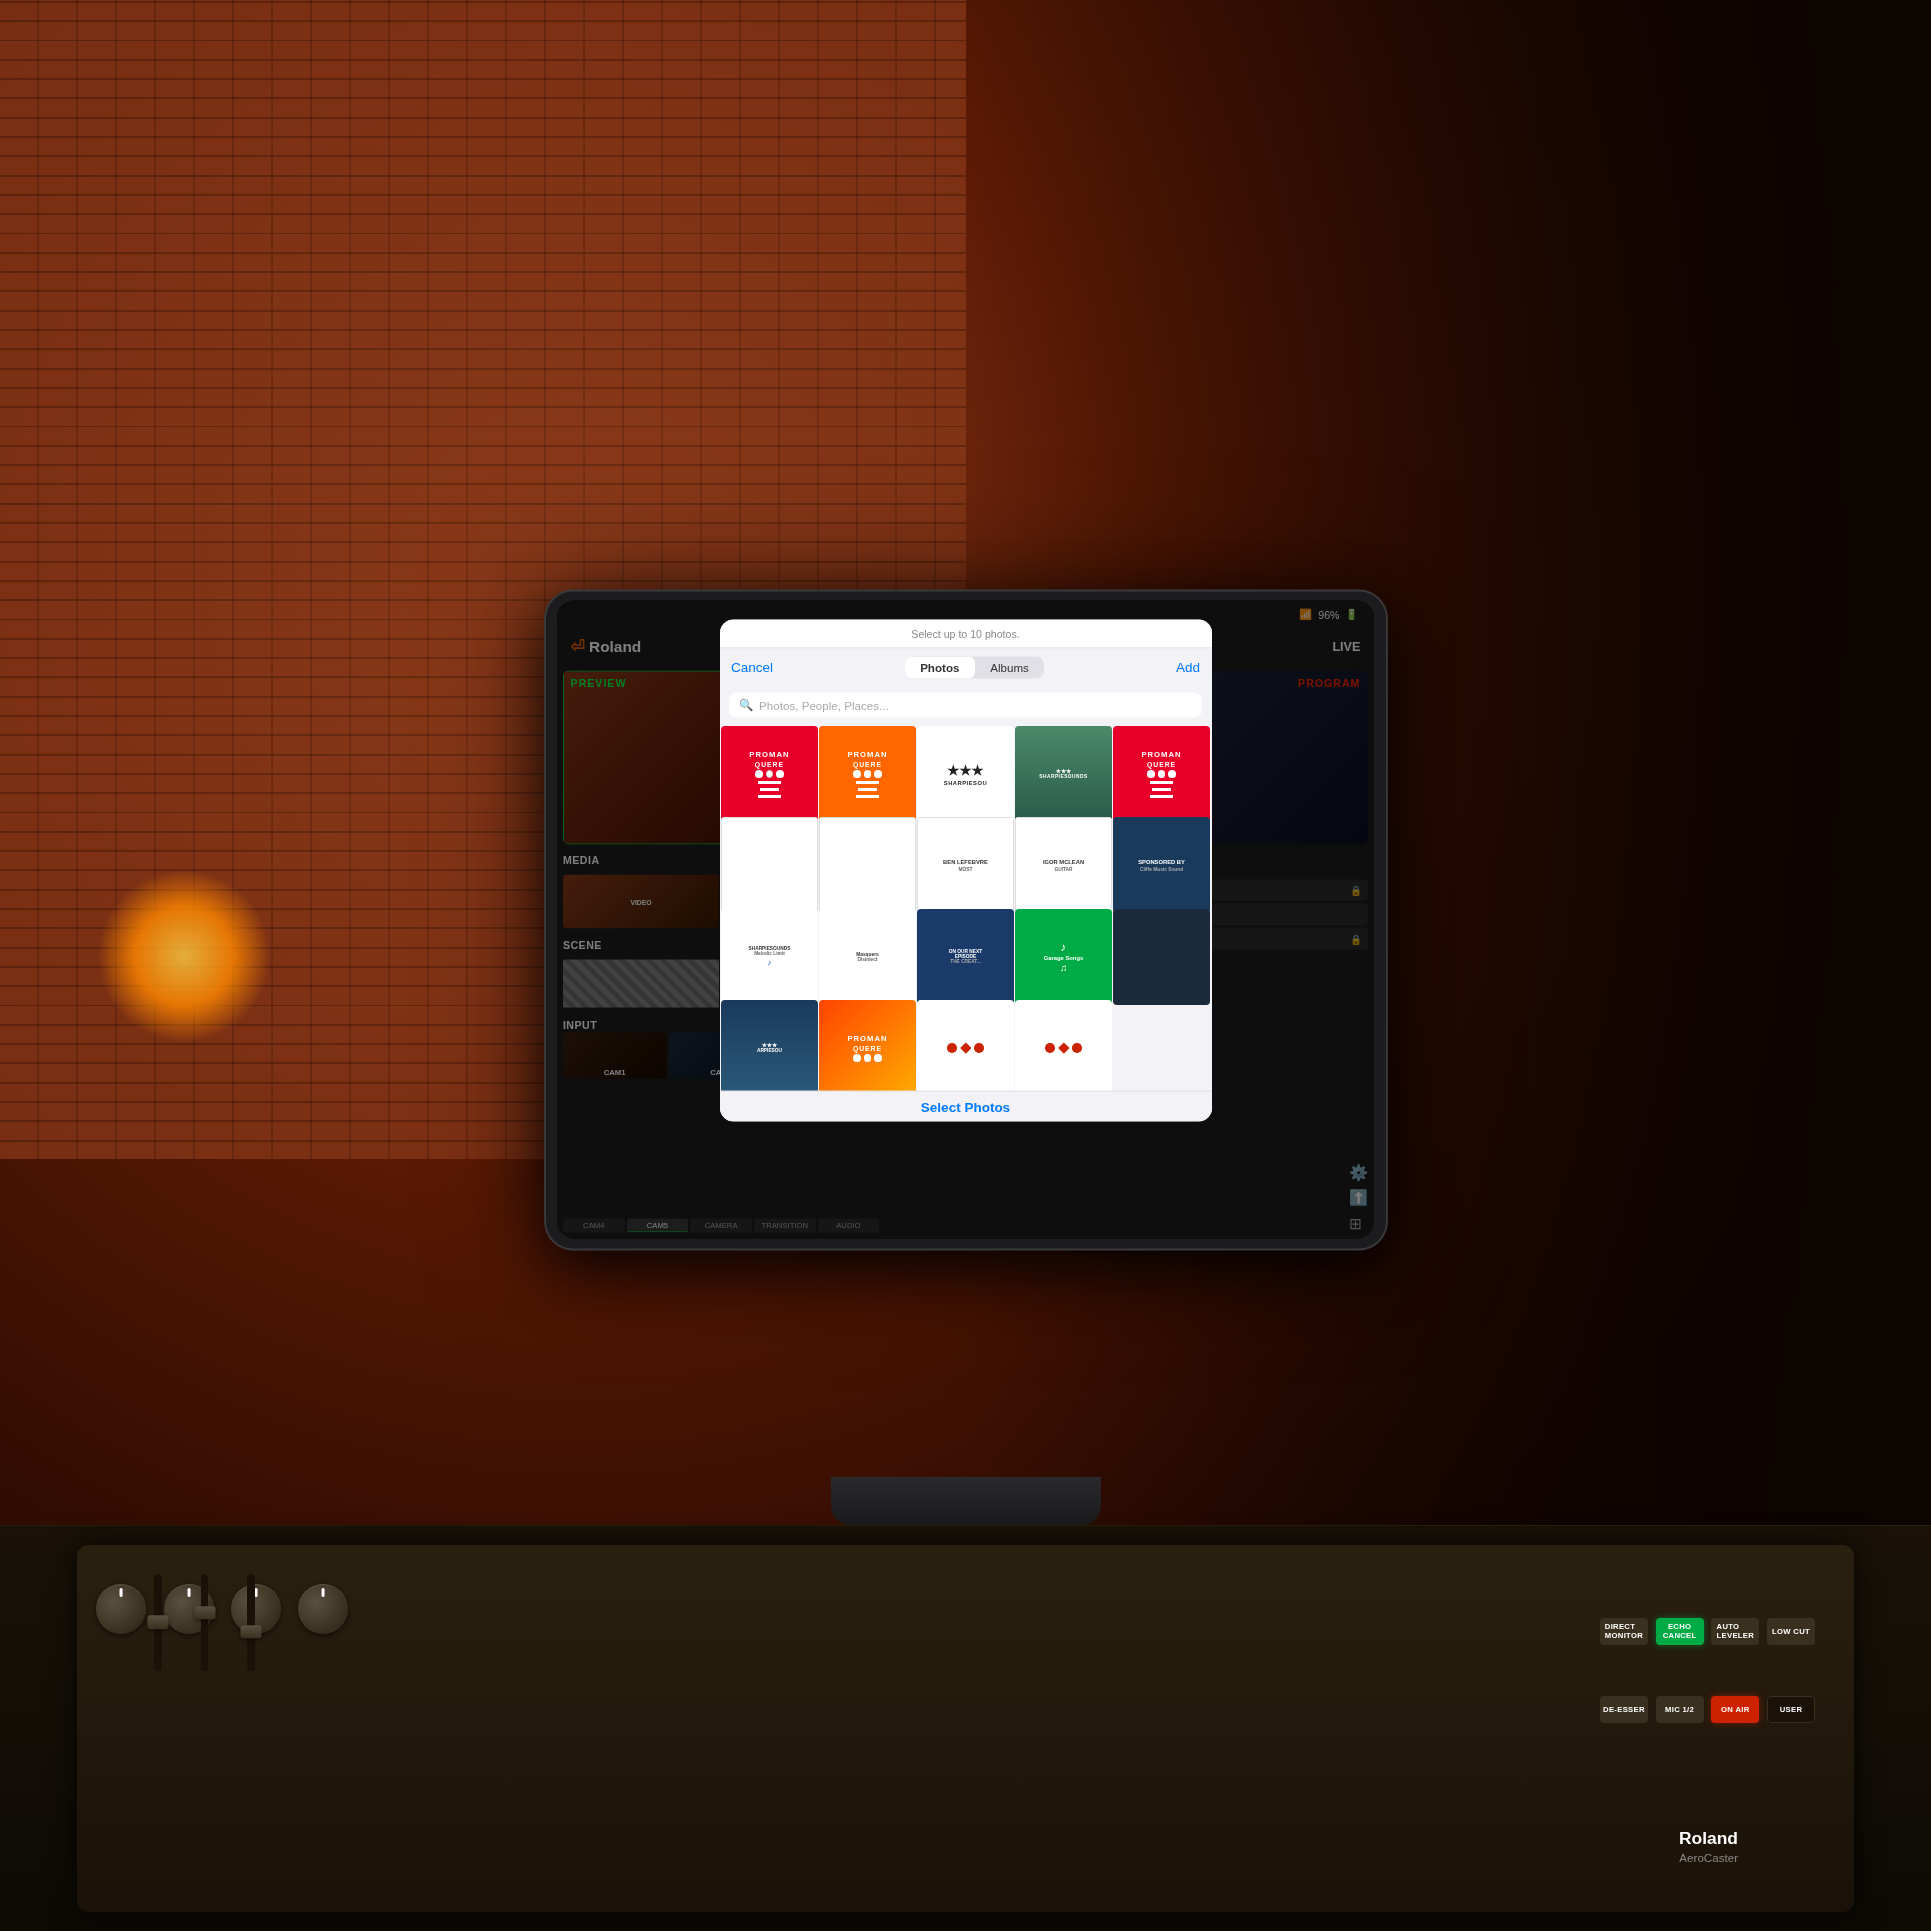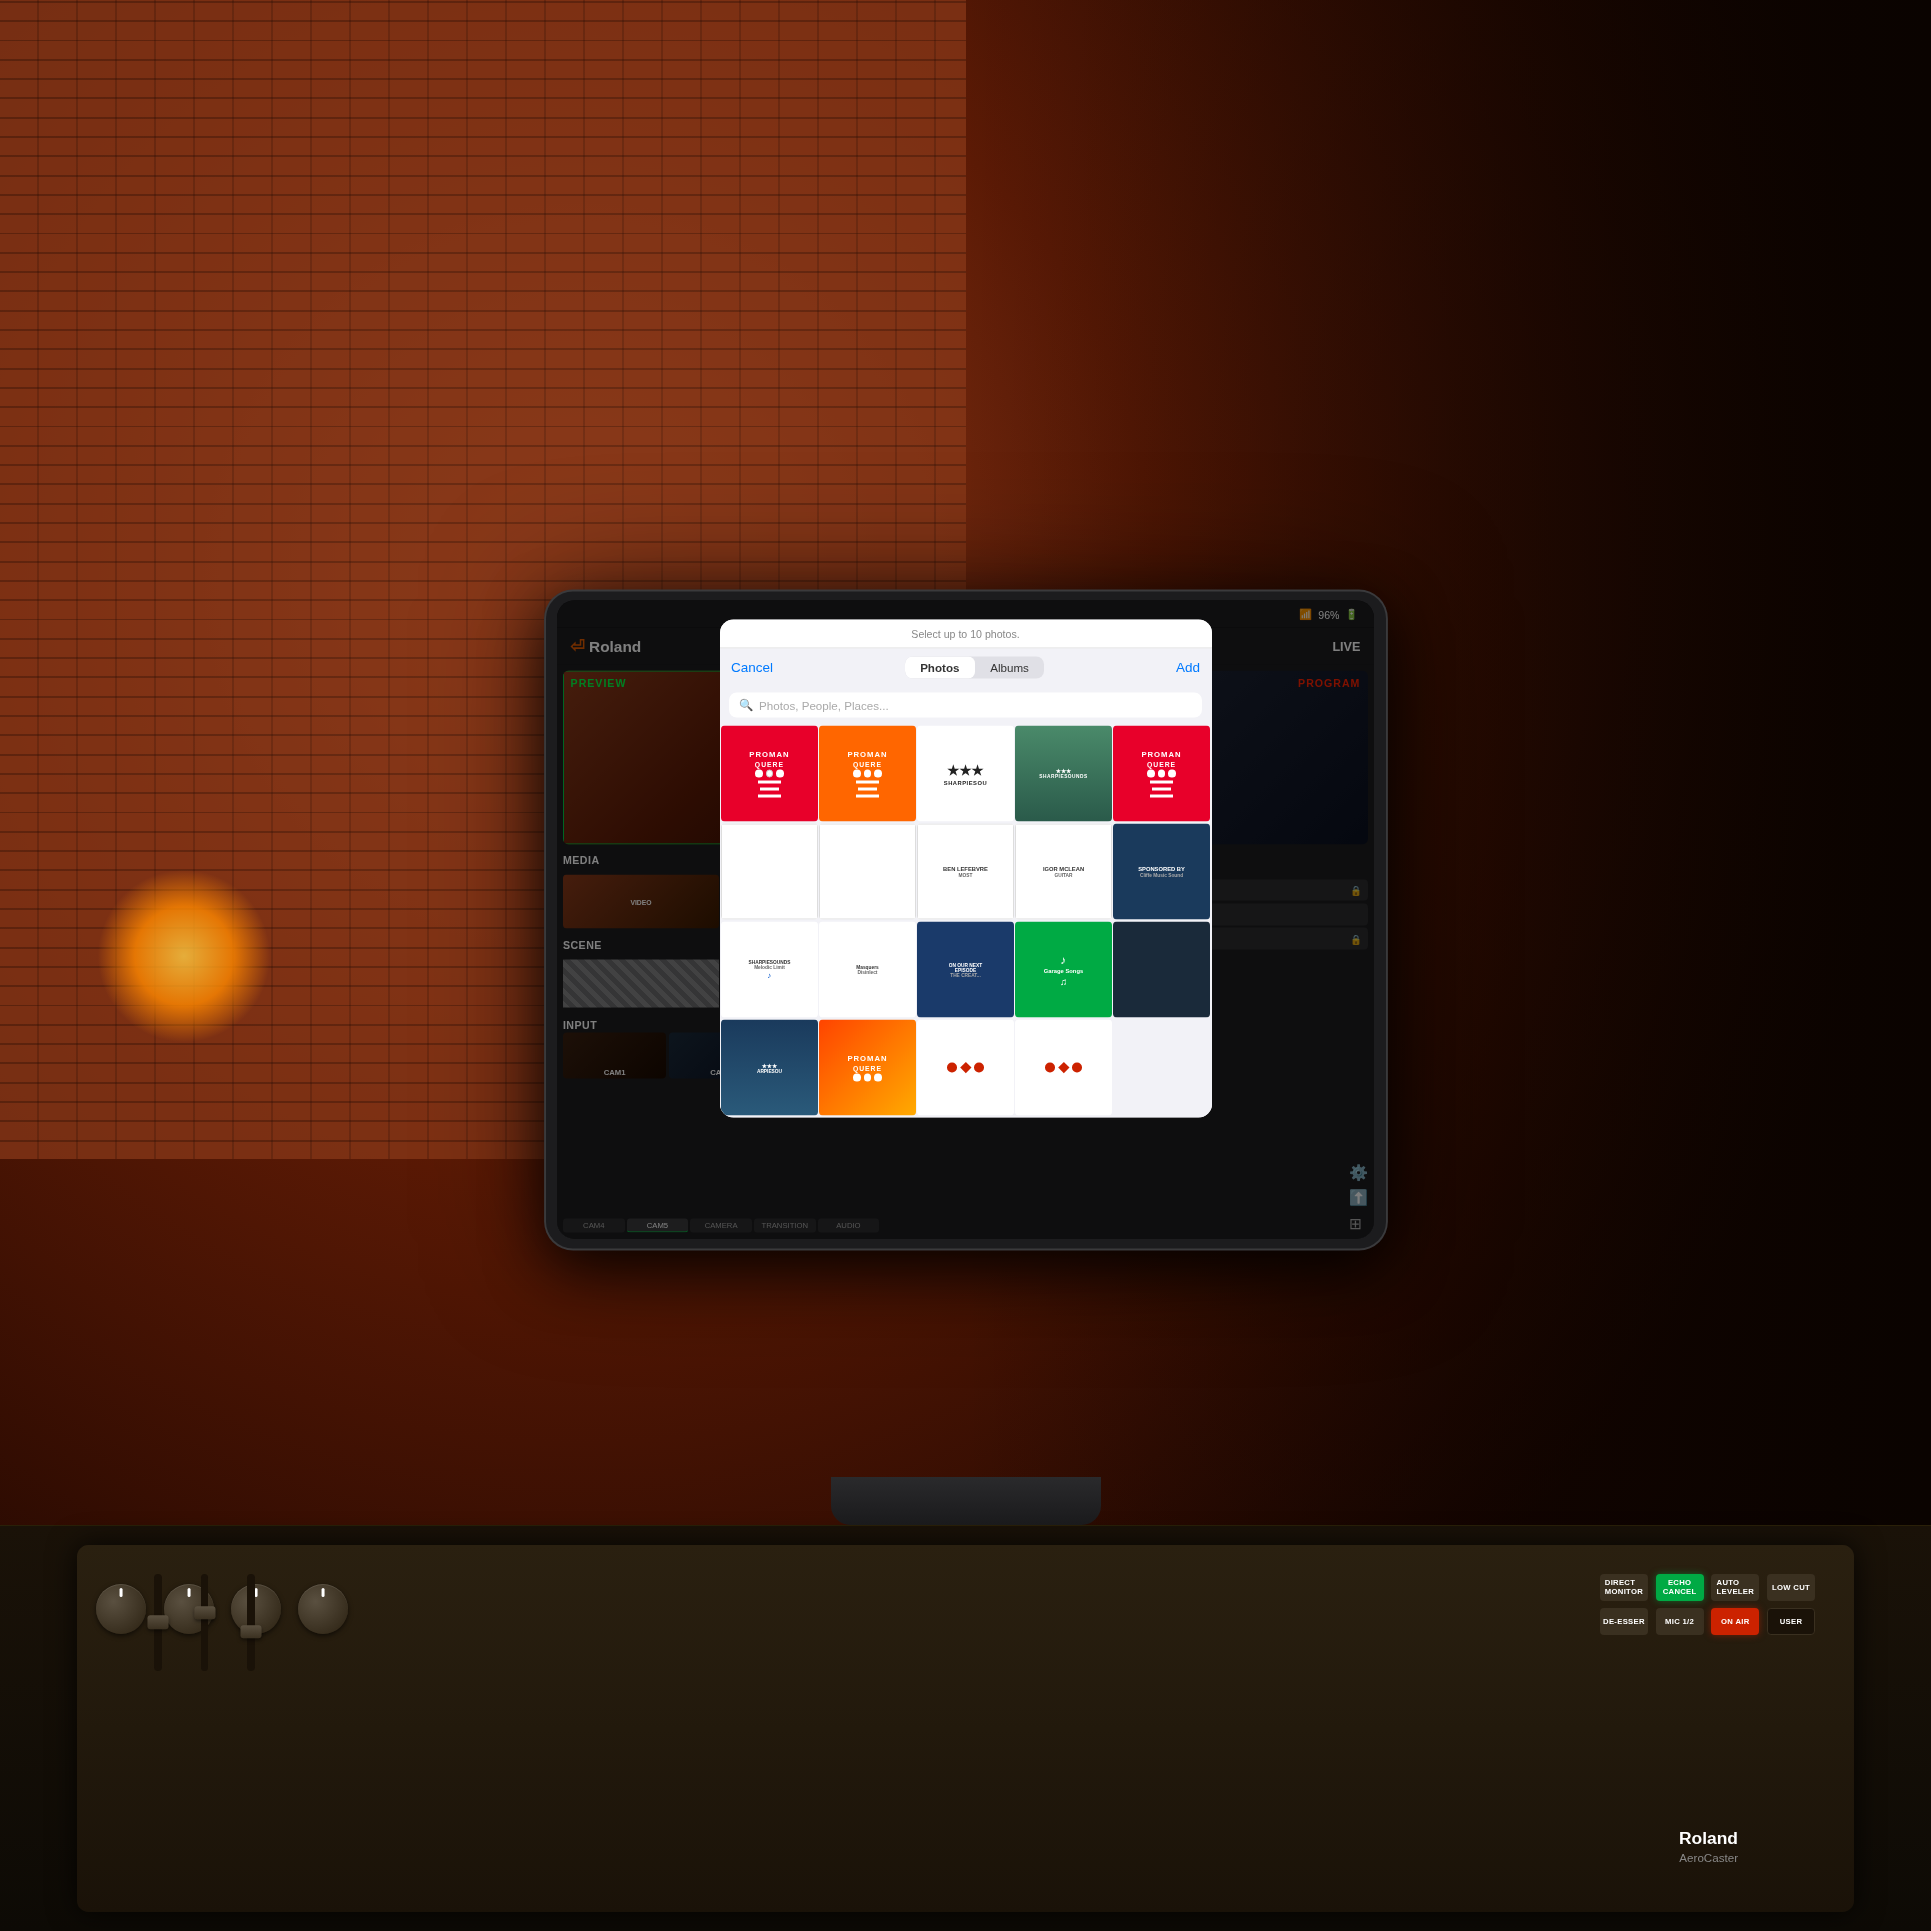--- a/index.html
+++ b/index.html
@@ -627,20 +627,21 @@
       width: 48px;
       height: 27px;
       border-radius: 3.9px;
       display: flex;
       align-items: center;
       justify-content: center;
       font-size: 7.7px;
       color: #fff;
       font-weight: 600;
       letter-spacing: 0.3px;
+      margin-top: 44px;
     }
     .btn-gray { background: #3a3020; }
     .btn-green { background: #00aa44; box-shadow: 0 0 7.7px rgba(0,170,68,0.5); text-align: center; }
     .btn-red { background: #cc2200; box-shadow: 0 0 7.7px rgba(204,34,0,0.5); }
     .btn-dark { background: #1a1208; border: 1px solid #3a3020; }
 
     .roland-brand {
       position: absolute;
       bottom: 48px;
       right: 116px;
@@ -1040,20 +1041,21 @@
             <div class="picker-item-inner" style="background:#fff;gap:3.9px;flex-direction:column;align-items:center;justify-content:center;">
               <div style="display:flex;gap:4.8px;align-items:center;">
                 <div style="width:9.7px;height:9.7px;background:#cc2200;border-radius:50%;"></div>
                 <div style="width:7.7px;height:7.7px;background:#cc2200;transform:rotate(45deg);"></div>
                 <div style="width:9.7px;height:9.7px;background:#cc2200;border-radius:50%;"></div>
               </div>
             </div>
           </div>
         </div>
 
+        <div class="picker-select-bar">Select Photos</div>
       </div>
     </div>
 
   </div>
 </div>
 
 <div class="tablet-stand-bottom"></div>
 
 
 </body></html>

